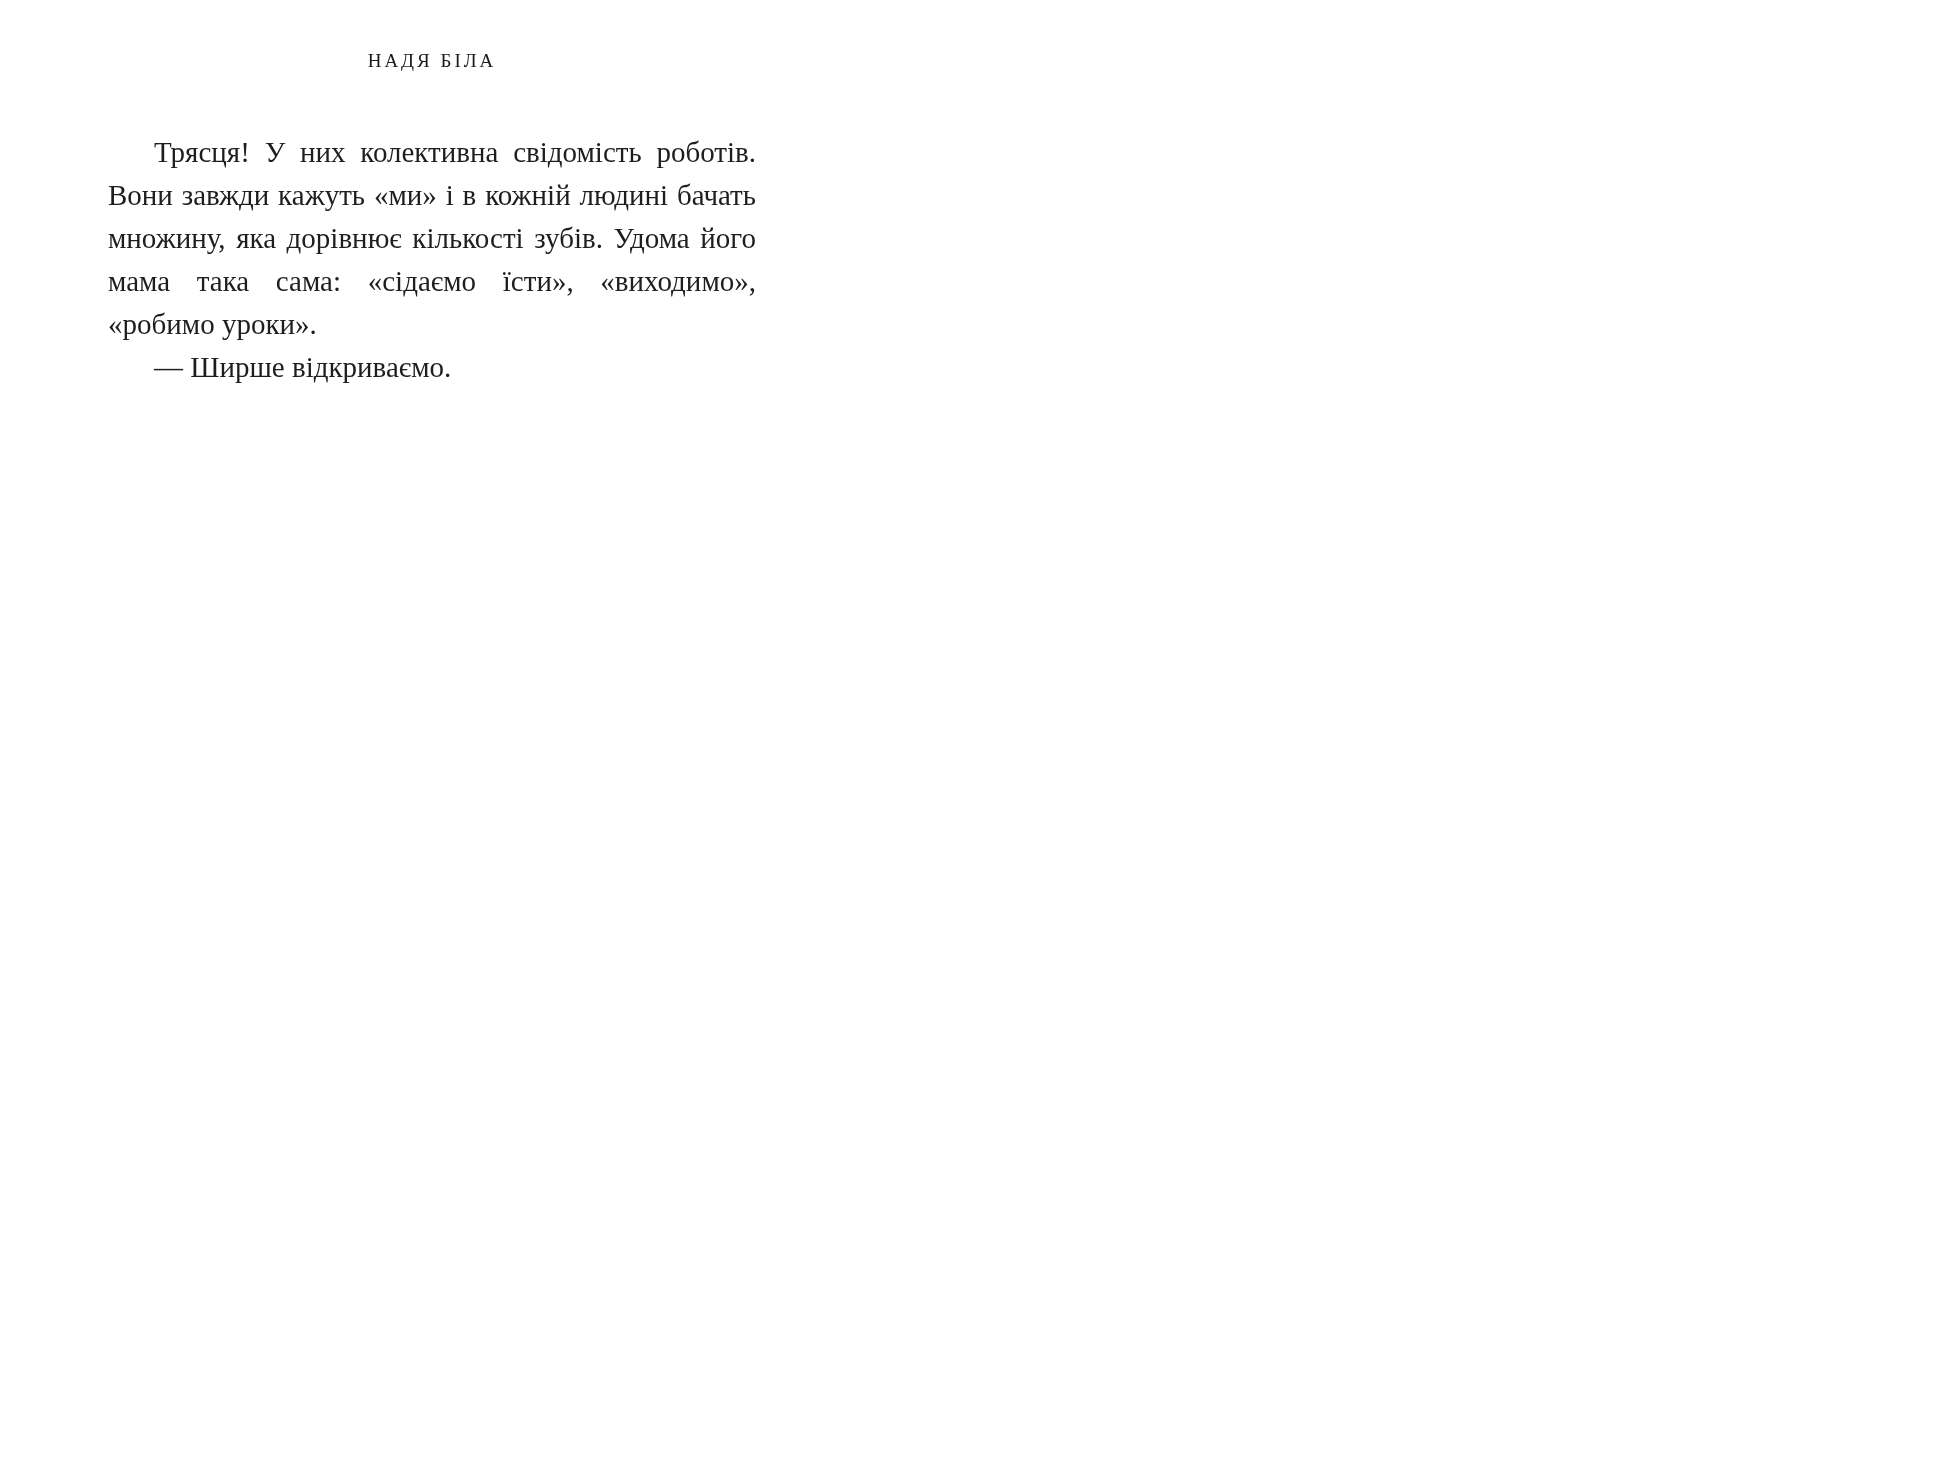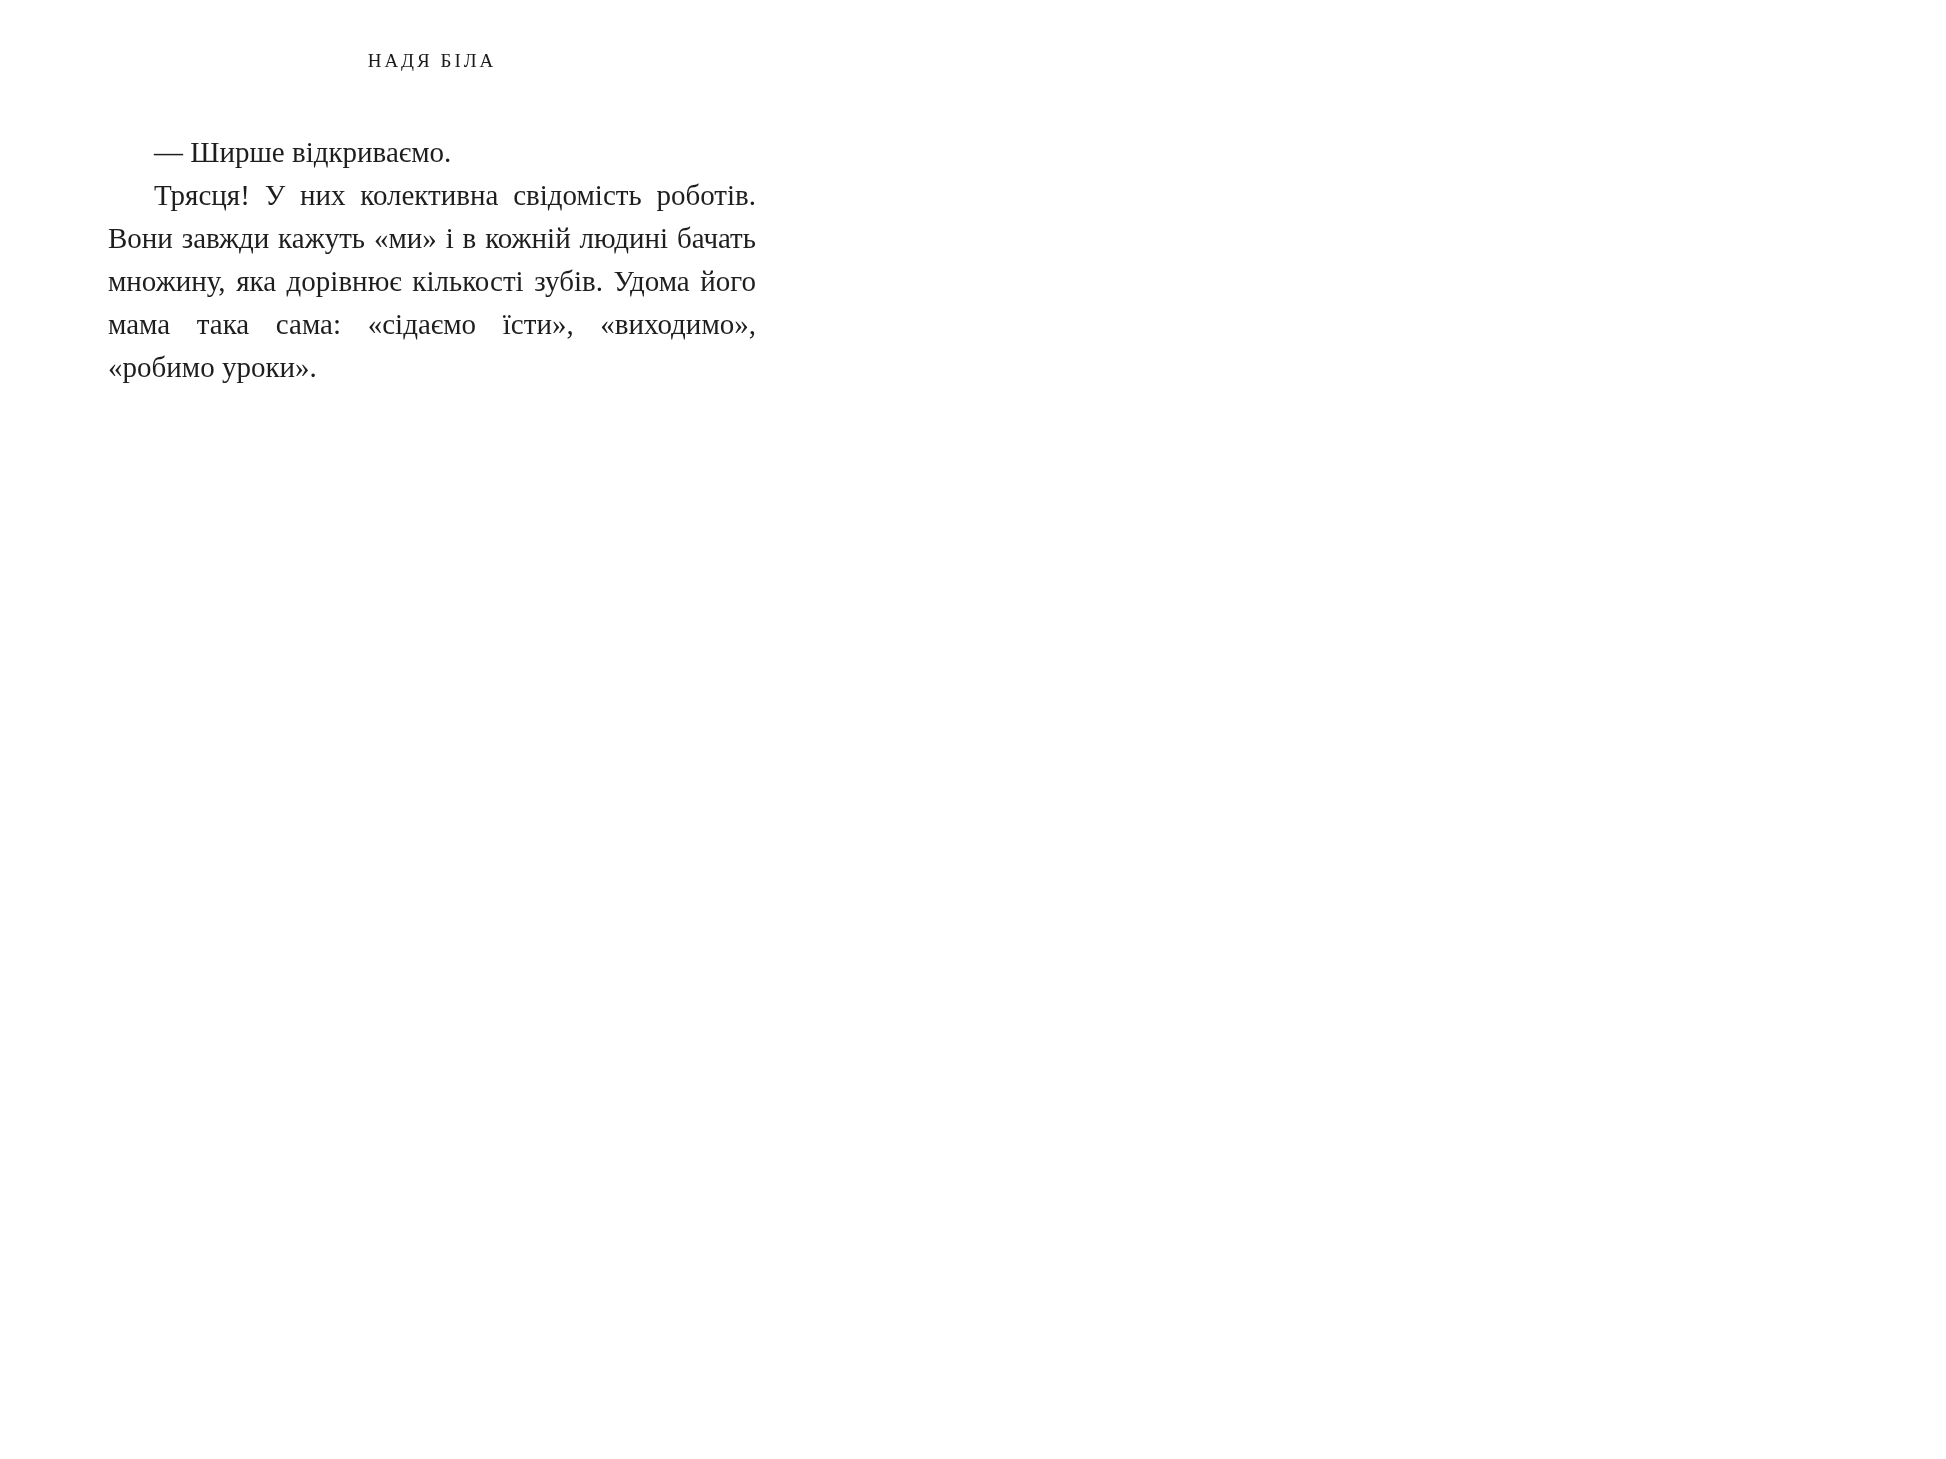--- a/index.html
+++ b/index.html
@@ -63,22 +63,22 @@
 </style>
 </head>
 <body>
 
 <div class="spread">
 
   <section class="page page-left">
     <header class="running-header">НАДЯ БІЛА</header>
 
     <div class="text-block text-block-left">
+      <p class="para">Трясця! У них колективна свідомість роботів. Вони завжди кажуть «ми» і в кожній людині бачать множину, яка дорівнює кількості зубів. Удома його мама така сама: «сідаємо їсти», «виходимо», «робимо уроки».</p>
       <p class="para">— Ширше відкриваємо.</p>
-      <p class="para">Трясця! У них колективна свідомість роботів. Вони завжди кажуть «ми» і в кожній людині бачать множину, яка дорівнює кількості зубів. Удома його мама така сама: «сідаємо їсти», «виходимо», «робимо уроки».</p>
     </div>
   </section>
 
   <section class="page page-right">
     
 
     
 
     
   </section>

